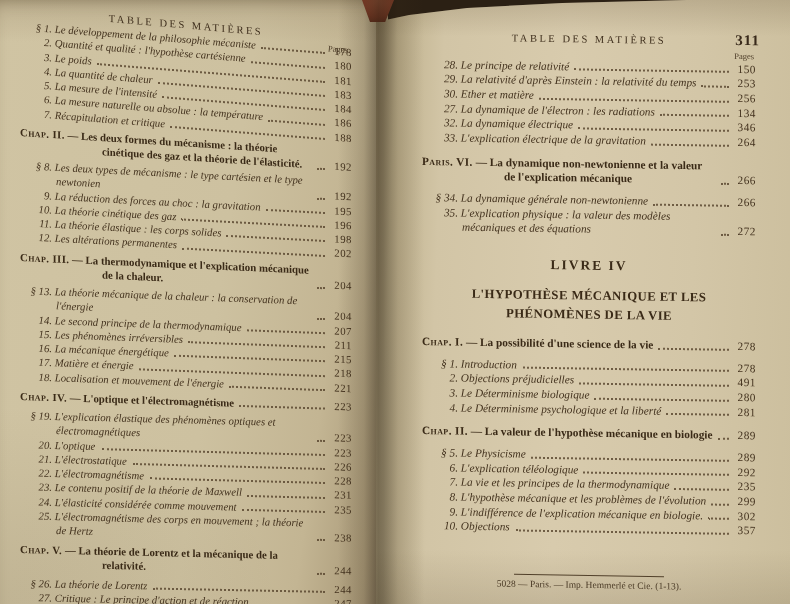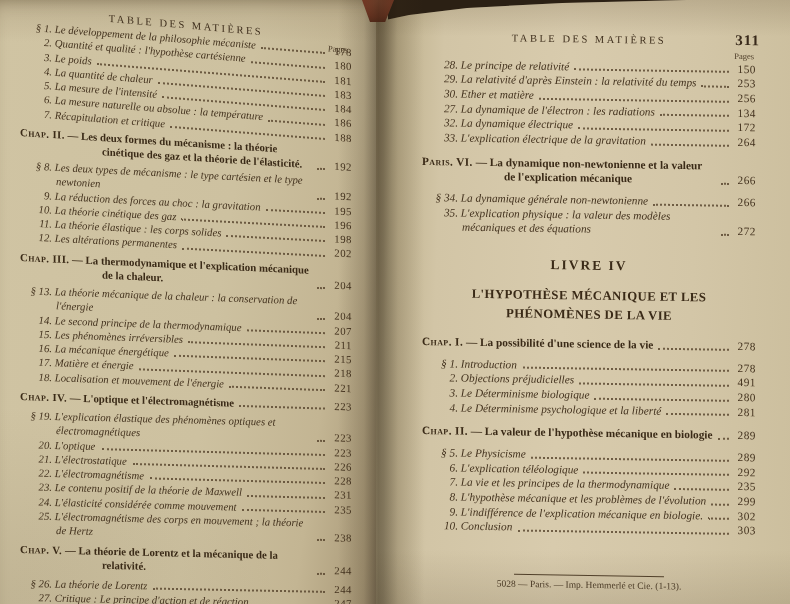--- a/index.html
+++ b/index.html
@@ -303,21 +303,21 @@
                 <span class="pg">256</span>
               </div>
               <div class="row item">
                 <span class="txt"><span class="prefix">27.</span><span class="title"> La dynamique de l'électron : les radiations</span></span>
                 <span class="dots"></span>
                 <span class="pg">134</span>
               </div>
               <div class="row item">
                 <span class="txt"><span class="prefix">32.</span><span class="title"> La dynamique électrique</span></span>
                 <span class="dots"></span>
-                <span class="pg">172</span>
+                <span class="pg">346</span>
               </div>
               <div class="row item">
                 <span class="txt"><span class="prefix">33.</span><span class="title"> L'explication électrique de la gravitation</span></span>
                 <span class="dots"></span>
                 <span class="pg">264</span>
               </div>
             </div>
             <div class="section sec-chapter">
               <div class="row chapter">
                 <span class="txt"><span class="prefix">Paris. VI.</span><span class="title"> — La dynamique non-newtonienne et la valeur de l'explication mécanique</span></span>
@@ -399,23 +399,23 @@
                 <span class="txt"><span class="prefix">8.</span><span class="title"> L'hypothèse mécanique et les problèmes de l'évolution</span></span>
                 <span class="dots"></span>
                 <span class="pg">299</span>
               </div>
               <div class="row item">
                 <span class="txt"><span class="prefix">9.</span><span class="title"> L'indifférence de l'explication mécanique en biologie.</span></span>
                 <span class="dots"></span>
                 <span class="pg">302</span>
               </div>
               <div class="row item">
-                <span class="txt"><span class="prefix">10.</span><span class="title"> Conclusion</span></span>
-                <span class="dots"></span>
-                <span class="pg">303</span>
+                <span class="txt"><span class="prefix">10.</span><span class="title"> Objections</span></span>
+                <span class="dots"></span>
+                <span class="pg">357</span>
               </div>
             </div>
           </div>
       </div>
       <div class="imprint">
         <div class="imprint-rule"></div>
         <div class="imprint-text">5028 — Paris. — Imp. Hemmerlé et Cie. (1-13).</div>
       </div>
     </div>
   </div>

